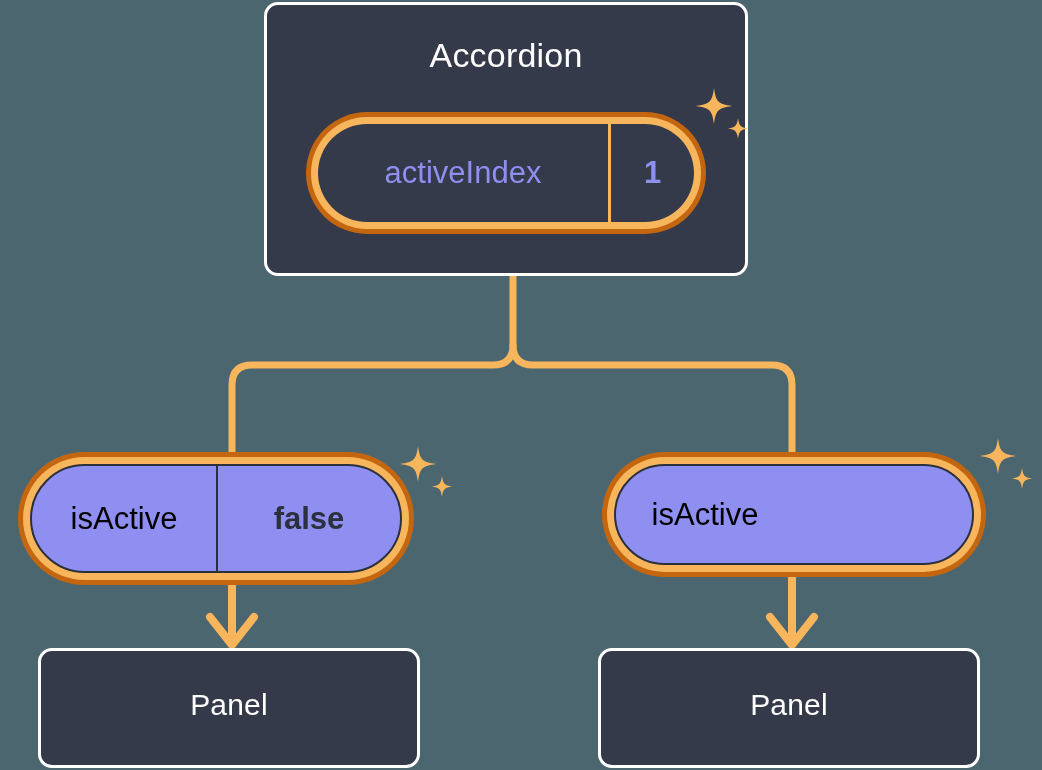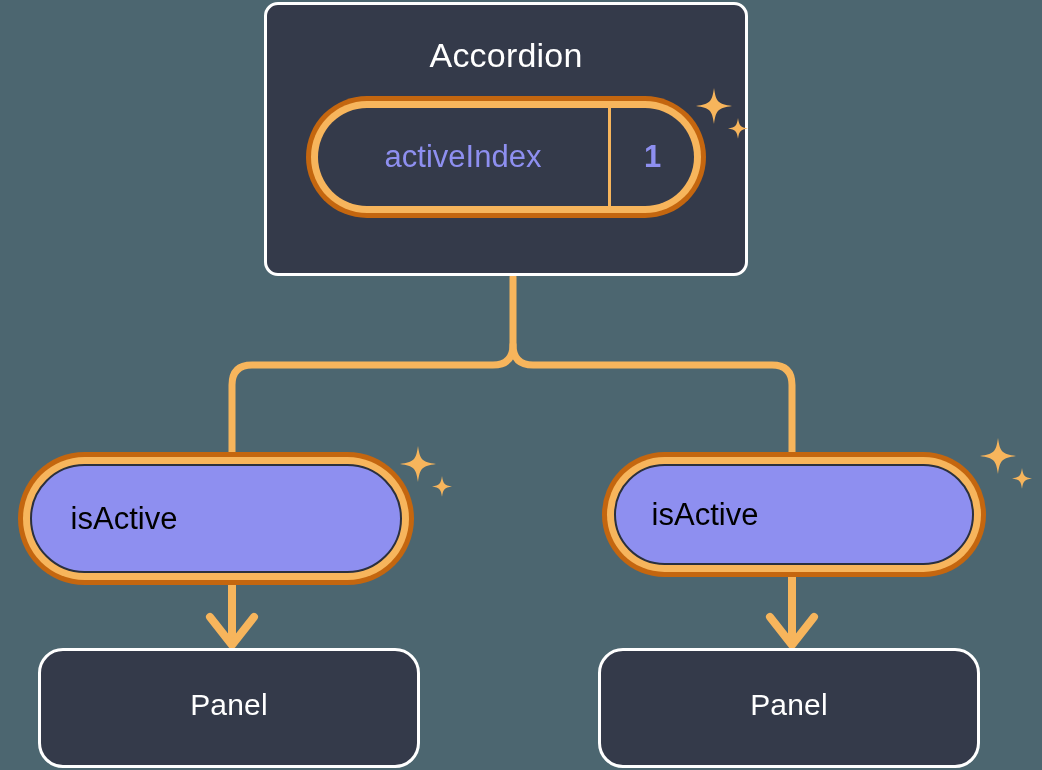--- a/index.html
+++ b/index.html
@@ -52,21 +52,20 @@
     width: 484px;
     height: 274px;
   }
   #accordion-card .card-title {
     margin-top: 33px;
   }
 
   .panel-card {
     width: 382px;
     height: 120px;
-    border-radius: 25px;
   }
   .panel-card .card-title {
     font-size: 30px;
     margin-top: 39px;
   }
   #panel-left  { left: 38px;  top: 648px; }
   #panel-right { left: 598px; top: 648px; }
 
   
   
@@ -98,21 +97,21 @@
     display: flex;
     align-items: center;
     justify-content: center;
     box-sizing: border-box;
   }
   .pill-val { font-weight: bold; }
 
   
   #pill-activeindex {
     left: 306px;
-    top: 96px;
+    top: 112px;
     width: 400px;
     height: 122px;
   }
   #pill-activeindex .pill-inner {
     background: #343A4A;
   }
   #pill-activeindex .pill-key {
     flex: 0 0 290px;
     color: #8E8FF0;
     font-size: 31px;
@@ -181,20 +180,21 @@
 
   <svg class="sparkle" style="left:692px; top:86px;" width="62" height="62" viewBox="0 0 62 62">
     <path d="M22,2 C24,16 26,18 40,20 C26,22 24,24 22,38 C20,24 18,22 4,20 C18,18 20,16 22,2 Z"></path>
     <path d="M46,32 C47.2,40 48.4,41.2 56,42.4 C48.4,43.6 47.2,44.8 46,52.8 C44.8,44.8 43.6,43.6 36,42.4 C43.6,41.2 44.8,40 46,32 Z"></path>
   </svg>
 
   <div class="pill pill-bool" id="pill-isactive-left">
     <div class="pill-band">
       <div class="pill-inner">
         <div class="pill-key">isActive</div>
+        <div class="pill-val">false</div>
       </div>
     </div>
   </div>
 
   <svg class="sparkle" style="left:396px; top:444px;" width="62" height="62" viewBox="0 0 62 62">
     <path d="M22,2 C24,16 26,18 40,20 C26,22 24,24 22,38 C20,24 18,22 4,20 C18,18 20,16 22,2 Z"></path>
     <path d="M46,32 C47.2,40 48.4,41.2 56,42.4 C48.4,43.6 47.2,44.8 46,52.8 C44.8,44.8 43.6,43.6 36,42.4 C43.6,41.2 44.8,40 46,32 Z"></path>
   </svg>
 
   <div class="card panel-card" id="panel-left">

